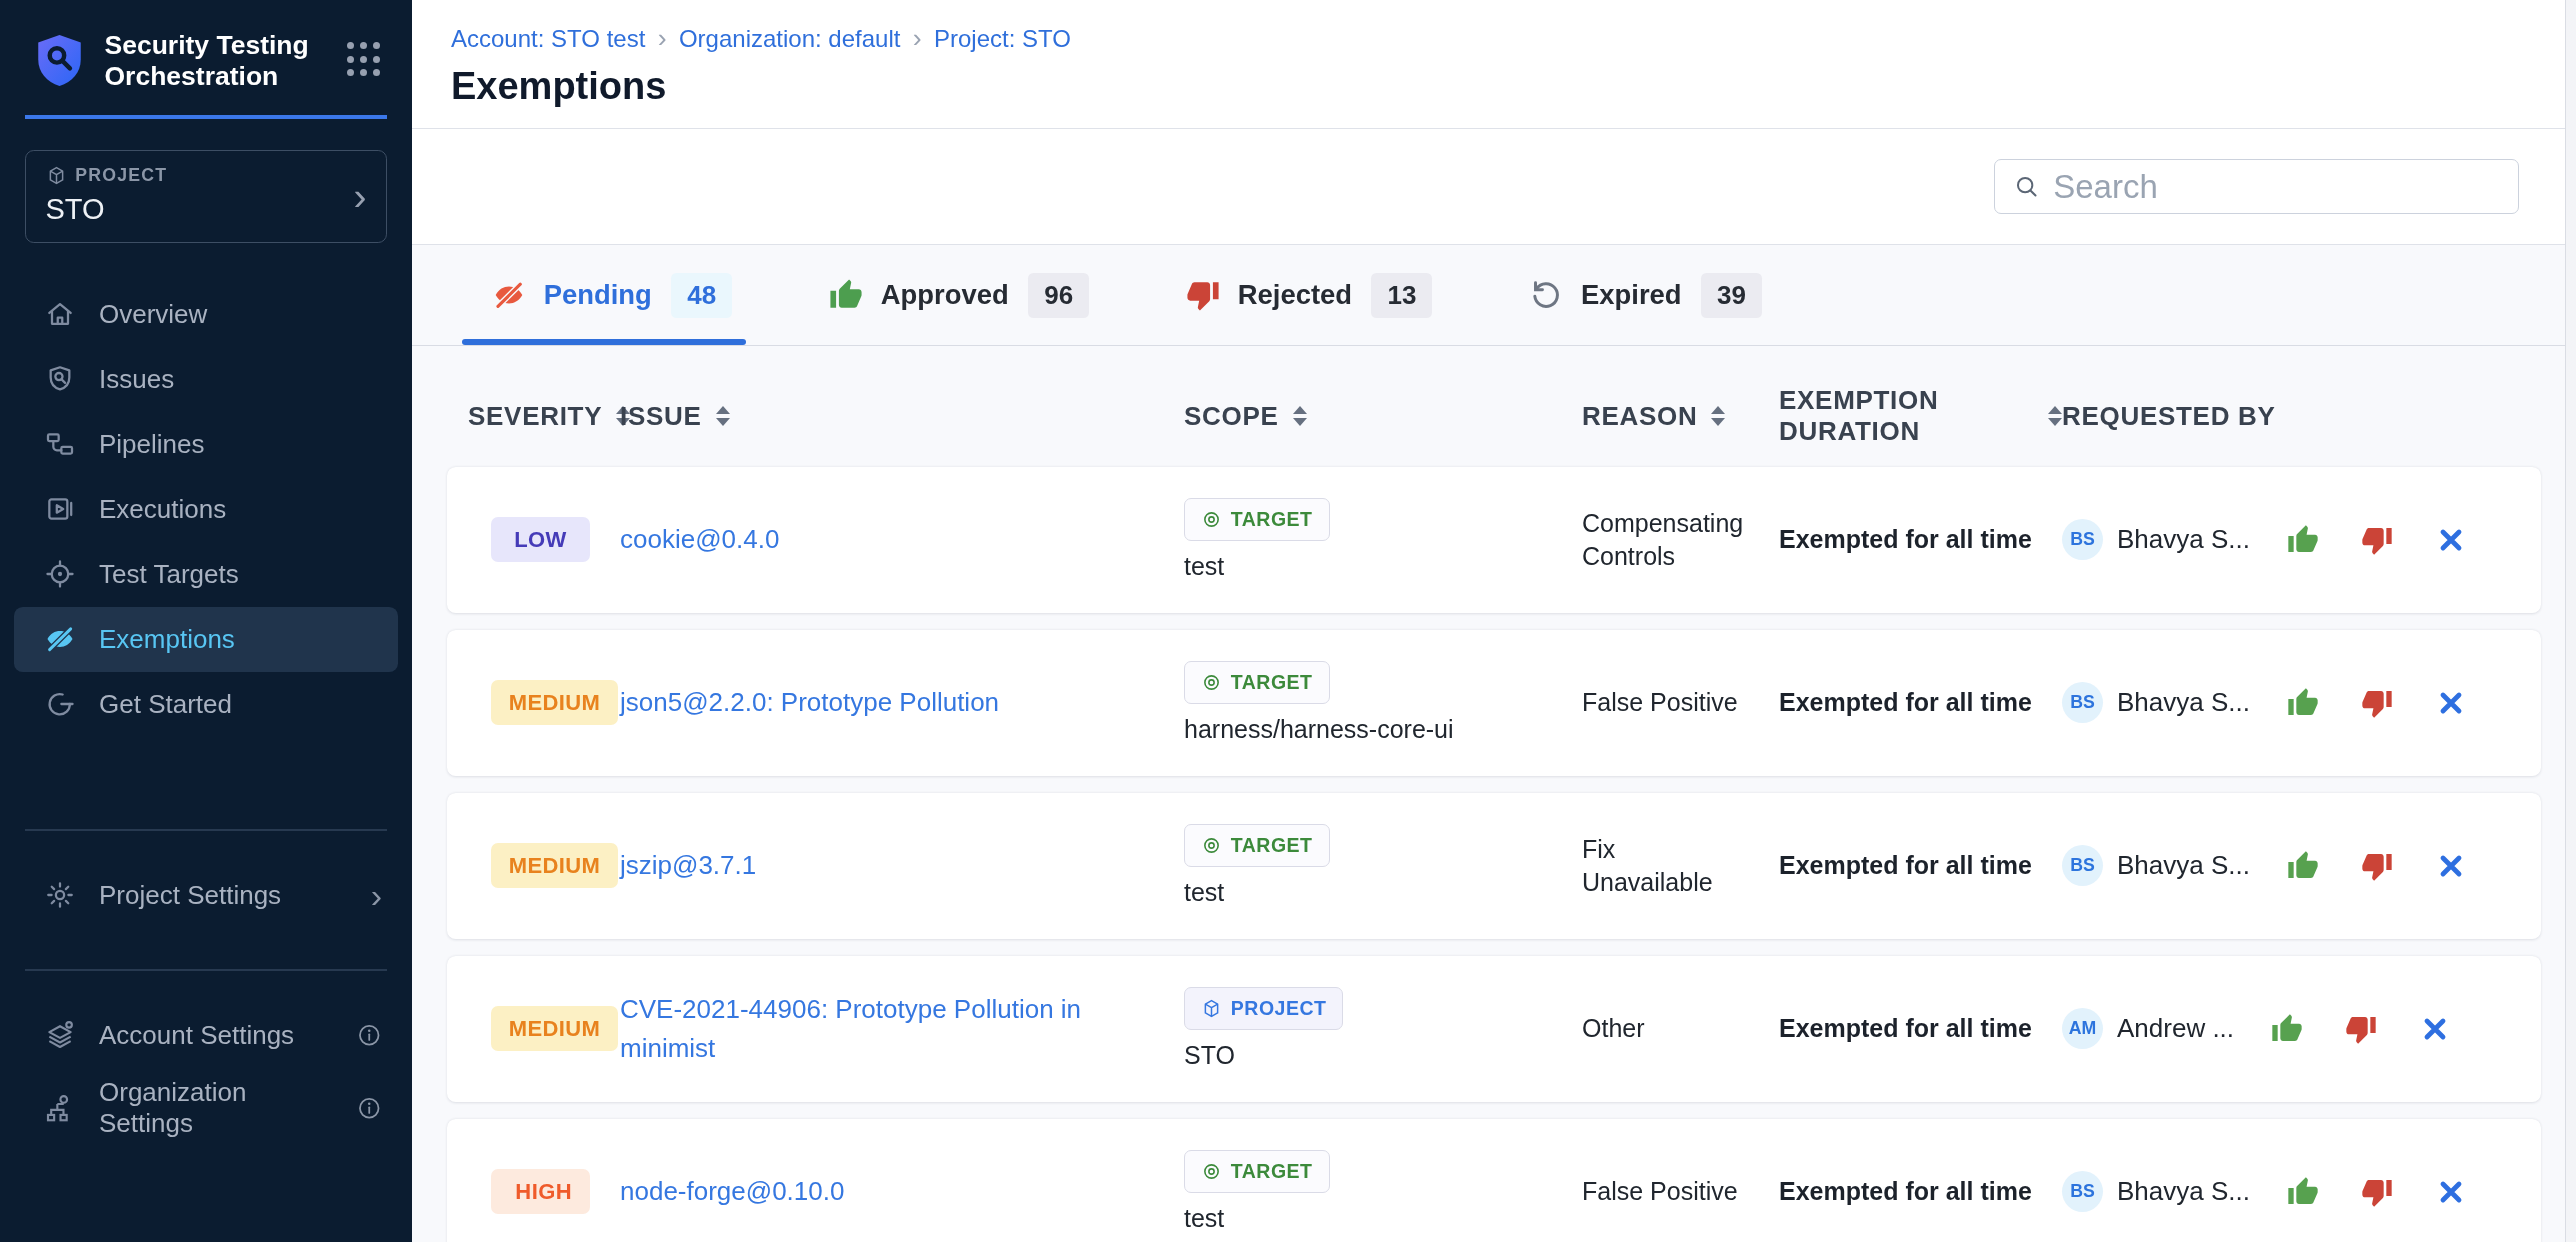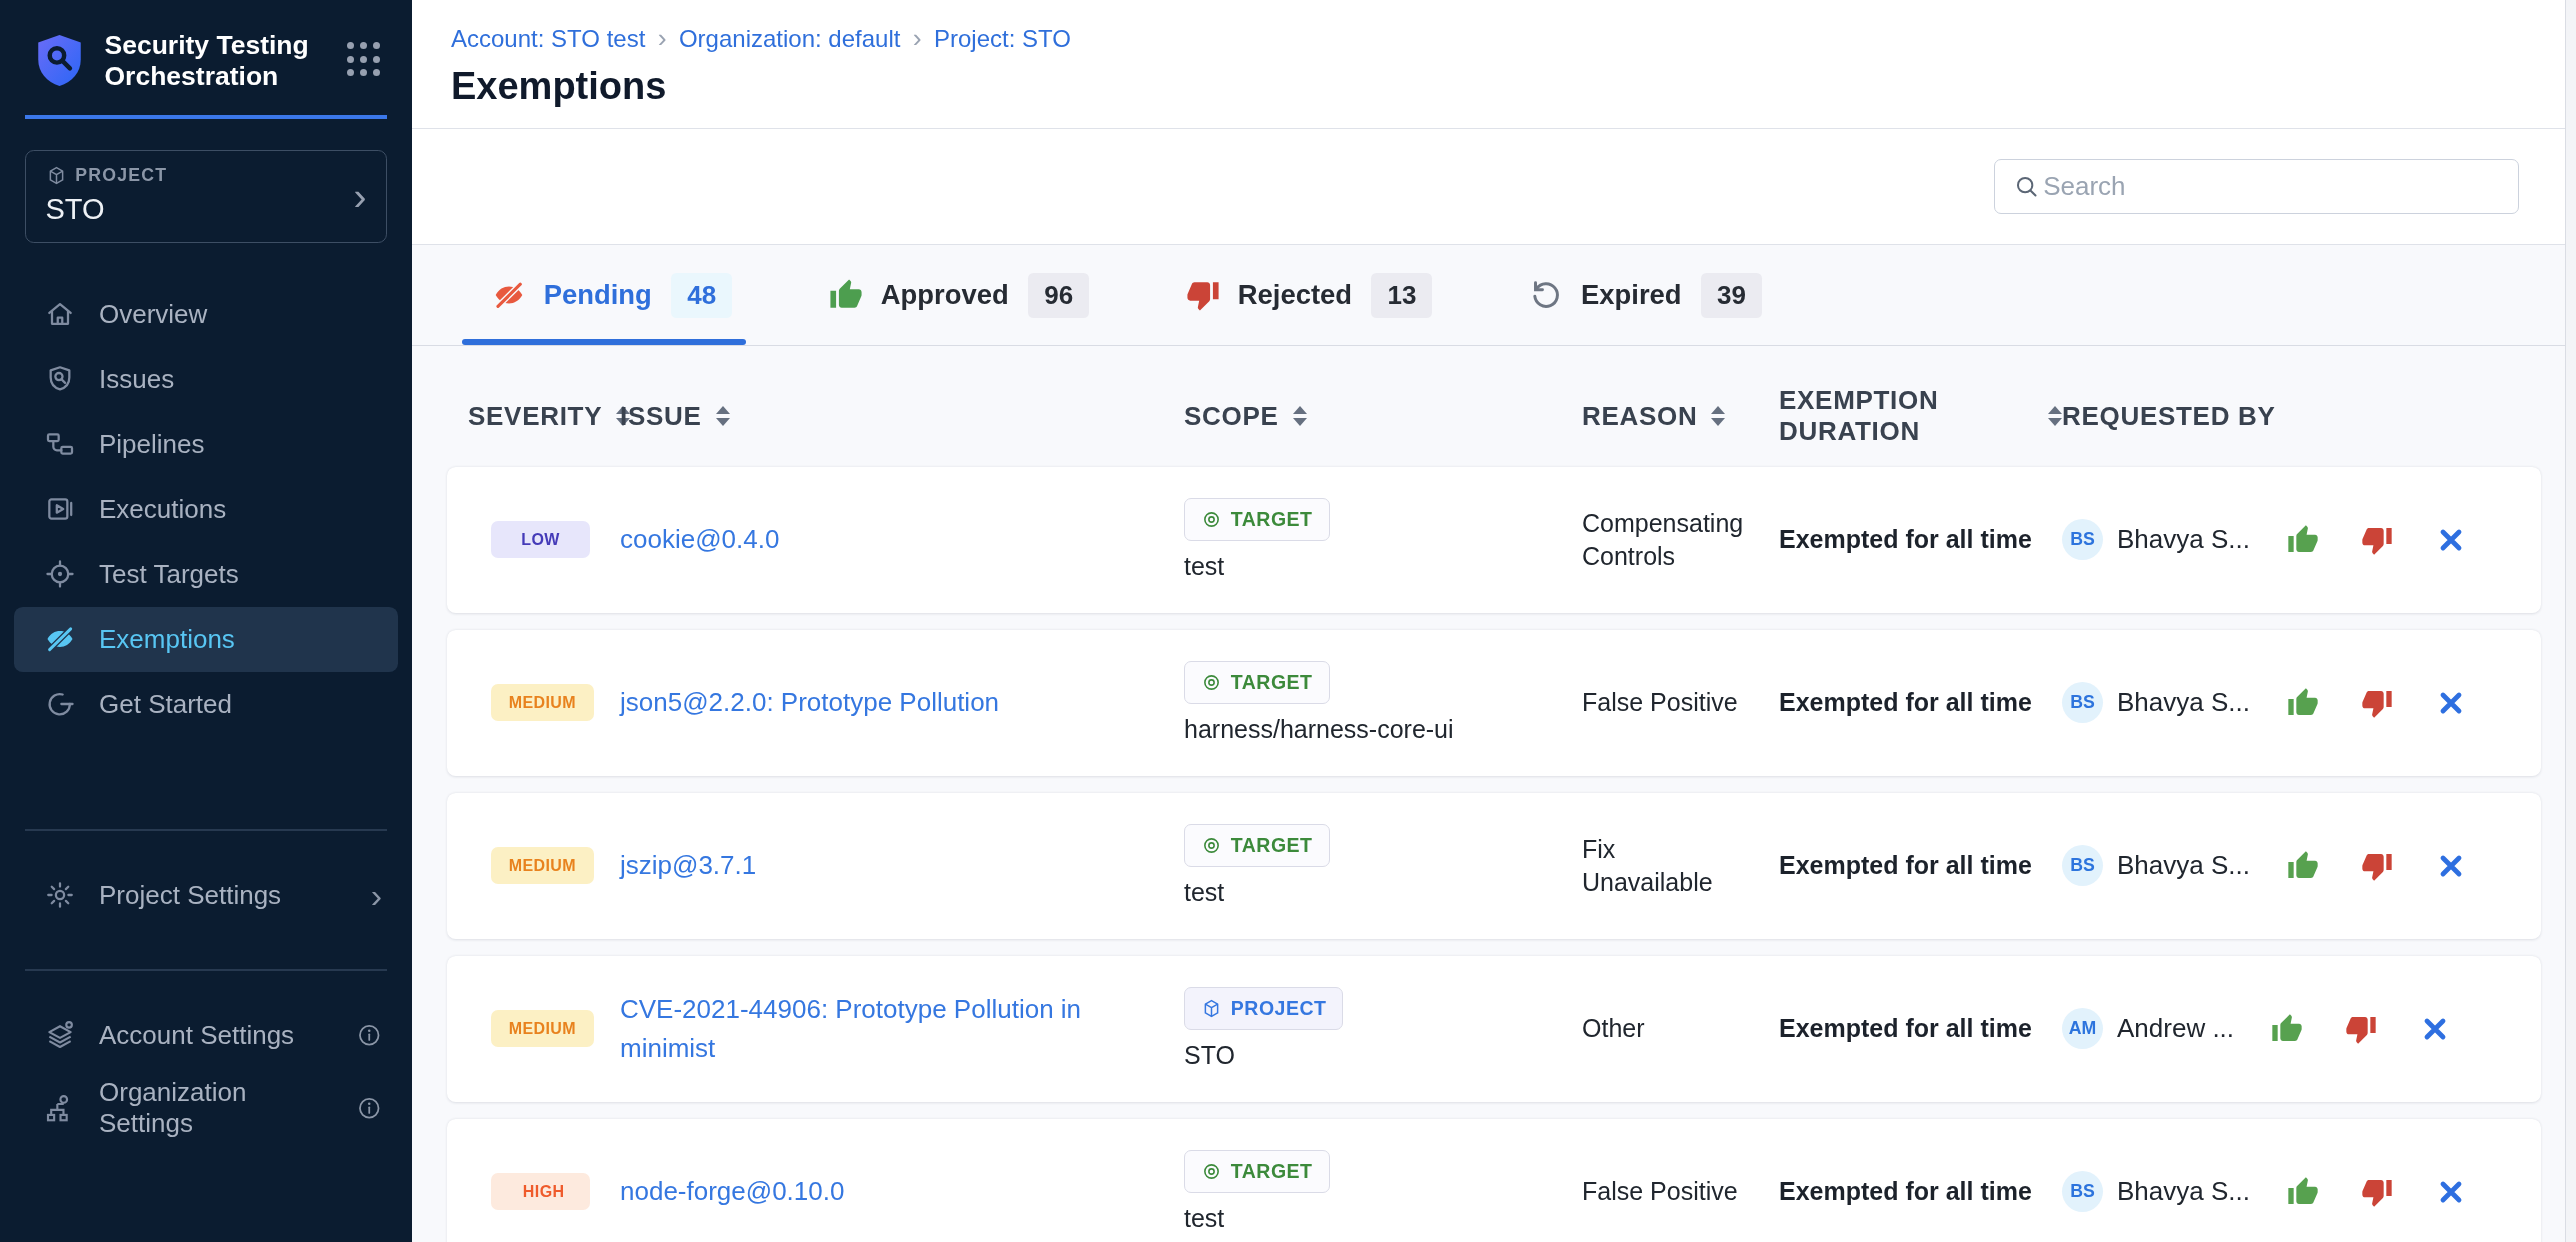--- a/index.html
+++ b/index.html
@@ -57,21 +57,21 @@
     color: #2f6fdb; }
   .crumb { cursor: pointer; }
   .crumb-sep { color: #9aa3b2; font-size: 26.5px; }
   .page-title { margin-top: 10.6px; font-size: 38px; font-weight: 700; color: #101a2b; }
   .band-search { background: #fff; height: 116px; border-bottom: 1.8px solid #dfe2e9;
     display: flex; align-items: center; justify-content: flex-end; padding-right: 57px; }
   .search-box { width: 525px; height: 55px; border: 1.8px solid #ccd2dd; border-radius: 7px;
     display: flex; align-items: center; padding: 0 17.7px; background: #fff; }
   .search-icon { width: 26.5px; height: 26.5px; color: #5b6675; flex: none; display: flex; }
   .search-icon svg { width: 26.5px; height: 26.5px; }
-  .search-input { border: 0; outline: 0; flex: 1; margin-left: 4px; font-size: 26px;
+  .search-input { border: 0; outline: 0; flex: 1; margin-left: 14px; font-size: 33px;
     color: #3b82f6; font-family: inherit; background: transparent; }
   .search-input::placeholder { color: #9aa4b2; }
   .band-tabs { background: #f8f9fc; height: 101px; border-bottom: 1.8px solid #d9dce4;
     display: flex; align-items: stretch; padding-left: 80px; }
   .tab { position: relative; display: flex; align-items: center; margin-right: 97px;
     cursor: pointer; }
   .tab-icon { width: 34px; height: 34px; display: flex; flex: none; }
   .tab-icon svg { width: 34px; height: 34px; }
   .tab .slash-bg { stroke: #f8f9fc; }
   .tab-label { margin-left: 17.7px; font-size: 27.4px; font-weight: 600; color: #262b33; }
@@ -92,21 +92,21 @@
     cursor: pointer; }
   .sort i { width: 0; height: 0; border-left: 7px solid transparent;
     border-right: 7px solid transparent; display: block; }
   .sort .up { border-bottom: 8.8px solid #667080; }
   .sort .down { border-top: 8.8px solid #667080; }
   .rows { margin-top: 19.5px; }
   .row-card { display: grid; grid-template-columns: 129px 564px 398px 197px 283px 1fr;
     align-items: center; padding-left: 44px; height: 146px; background: #fff;
     border-radius: 8.8px; box-shadow: 0 0.9px 2.7px rgba(25,35,60,.12); margin-bottom: 17px; }
   .sev-badge { display: inline-block; min-width: 99px; padding: 9.7px 17.7px;
-    border-radius: 7px; font-size: 16px; font-weight: 700; text-align: center;
+    border-radius: 7px; font-size: 22px; font-weight: 700; text-align: center;
     letter-spacing: 0.4px; }
   .sev-low    { background: #e7e6fb; color: #453bb8; }
   .sev-medium { background: #fcf0c4; color: #e8821e; }
   .sev-high   { background: #fdeade; color: #ef5b2b; padding-left: 24px; }
   .issue-link { color: #3577e0; font-size: 26px; font-weight: 500; line-height: 1.5;
     padding-right: 53px; display: block; cursor: pointer; text-decoration: none; }
   .scope-cell { display: flex; flex-direction: column; align-items: flex-start; }
   .scope-chip { display: inline-flex; align-items: center; gap: 8.8px; height: 43px;
     padding: 0 16px; border: 1.8px solid #dadbe7; border-radius: 7px; background: #fbfbfe;
     font-size: 19.5px; font-weight: 700; letter-spacing: 0.5px; }

